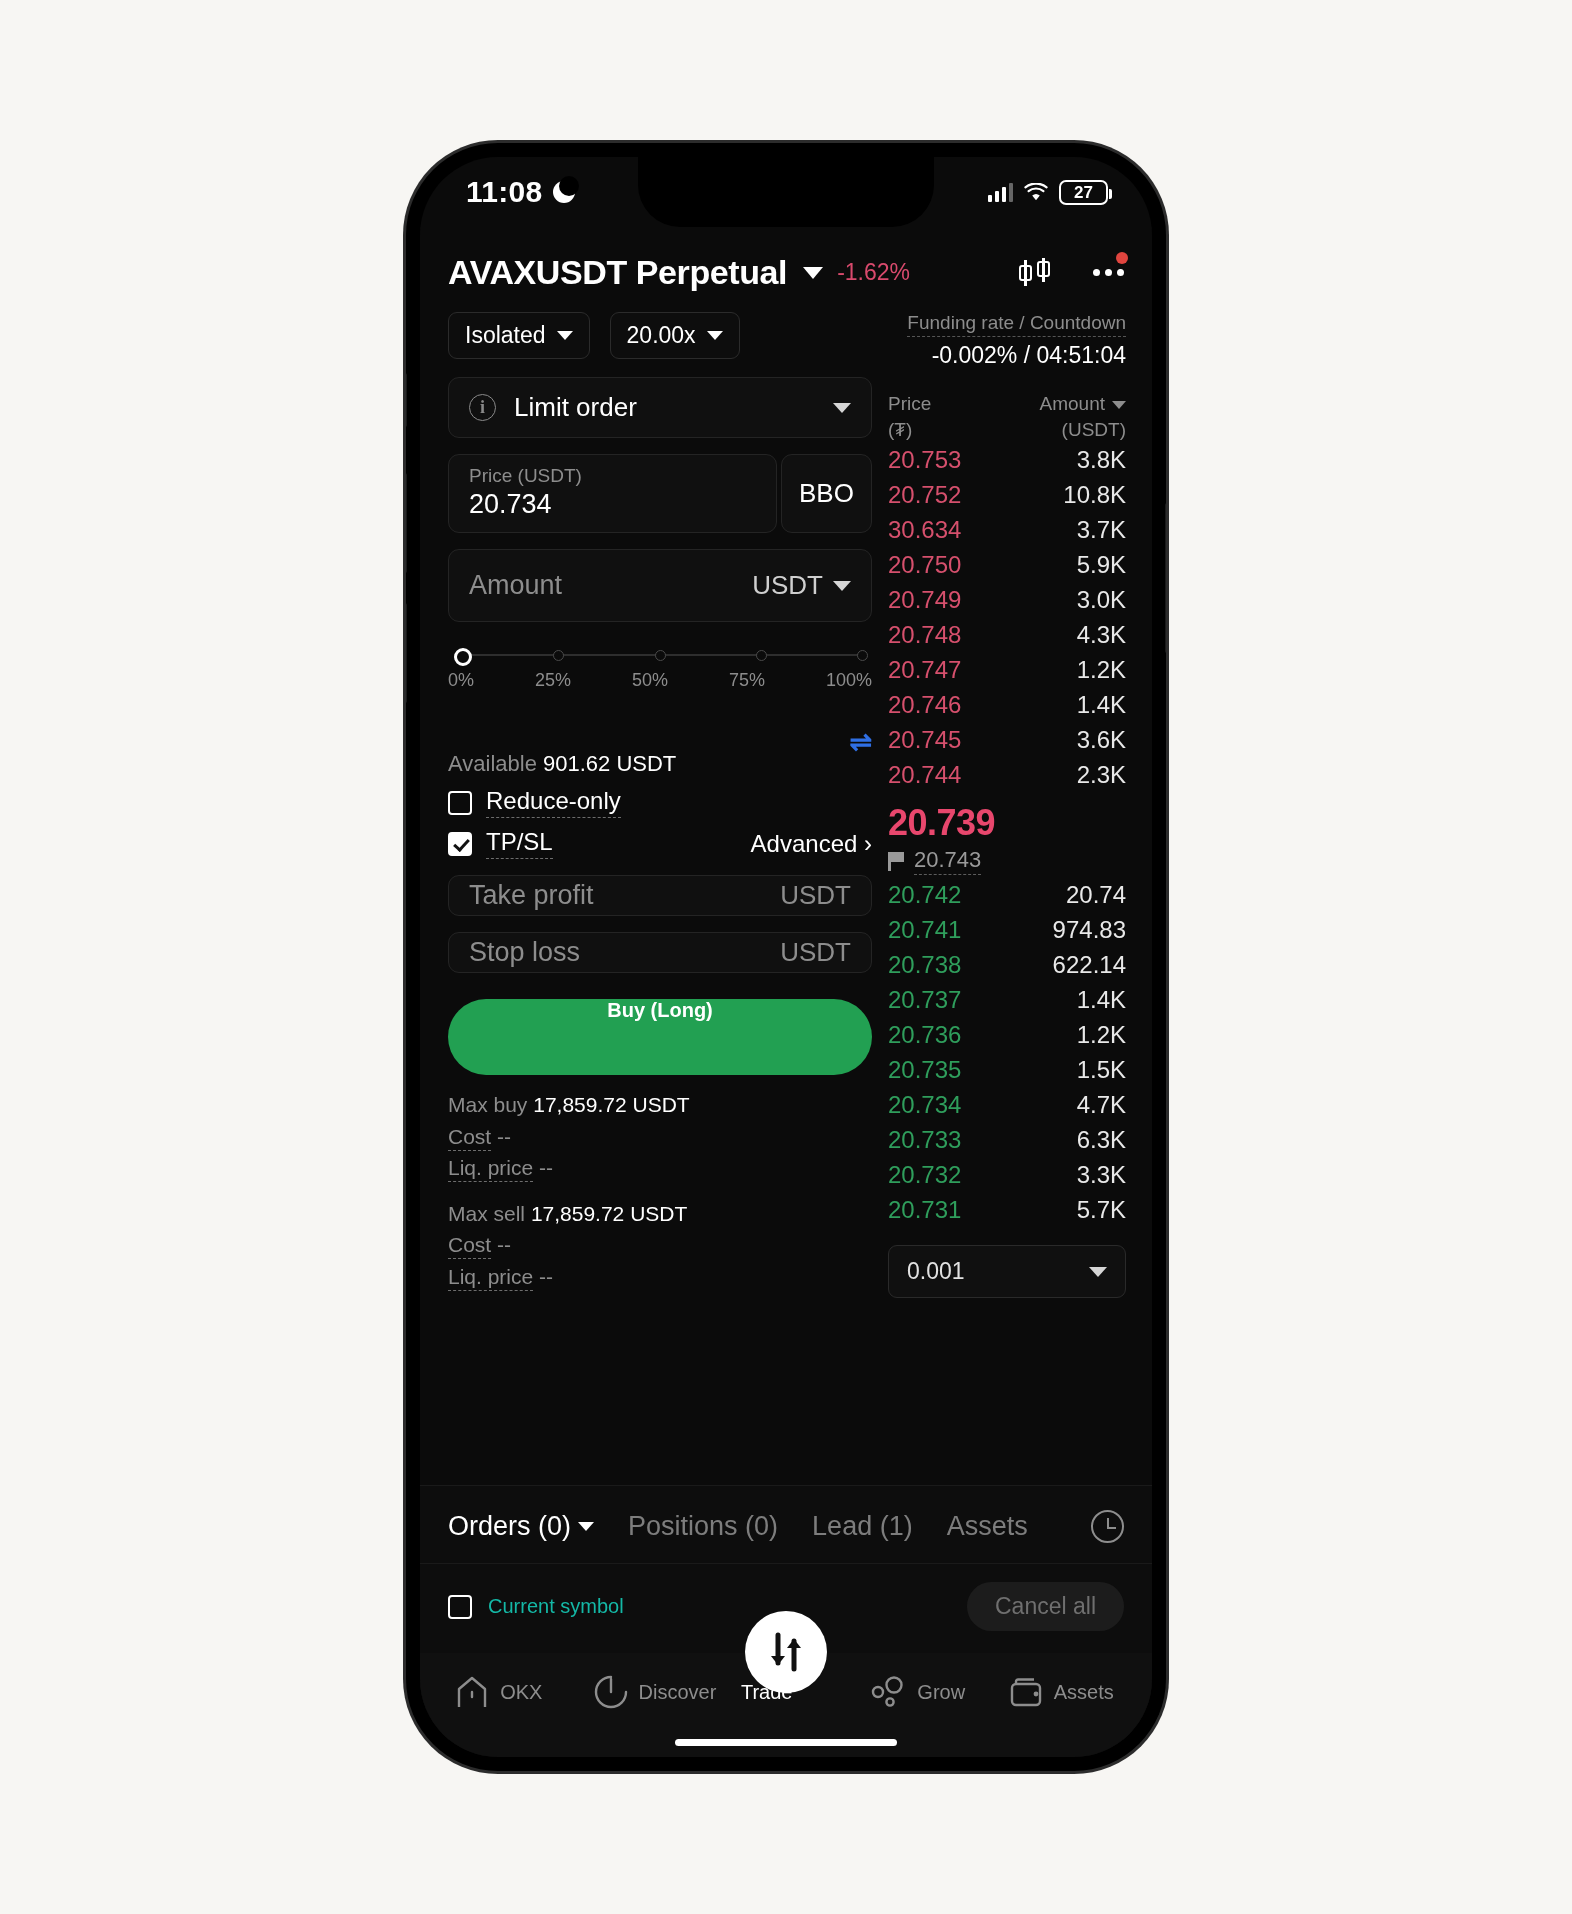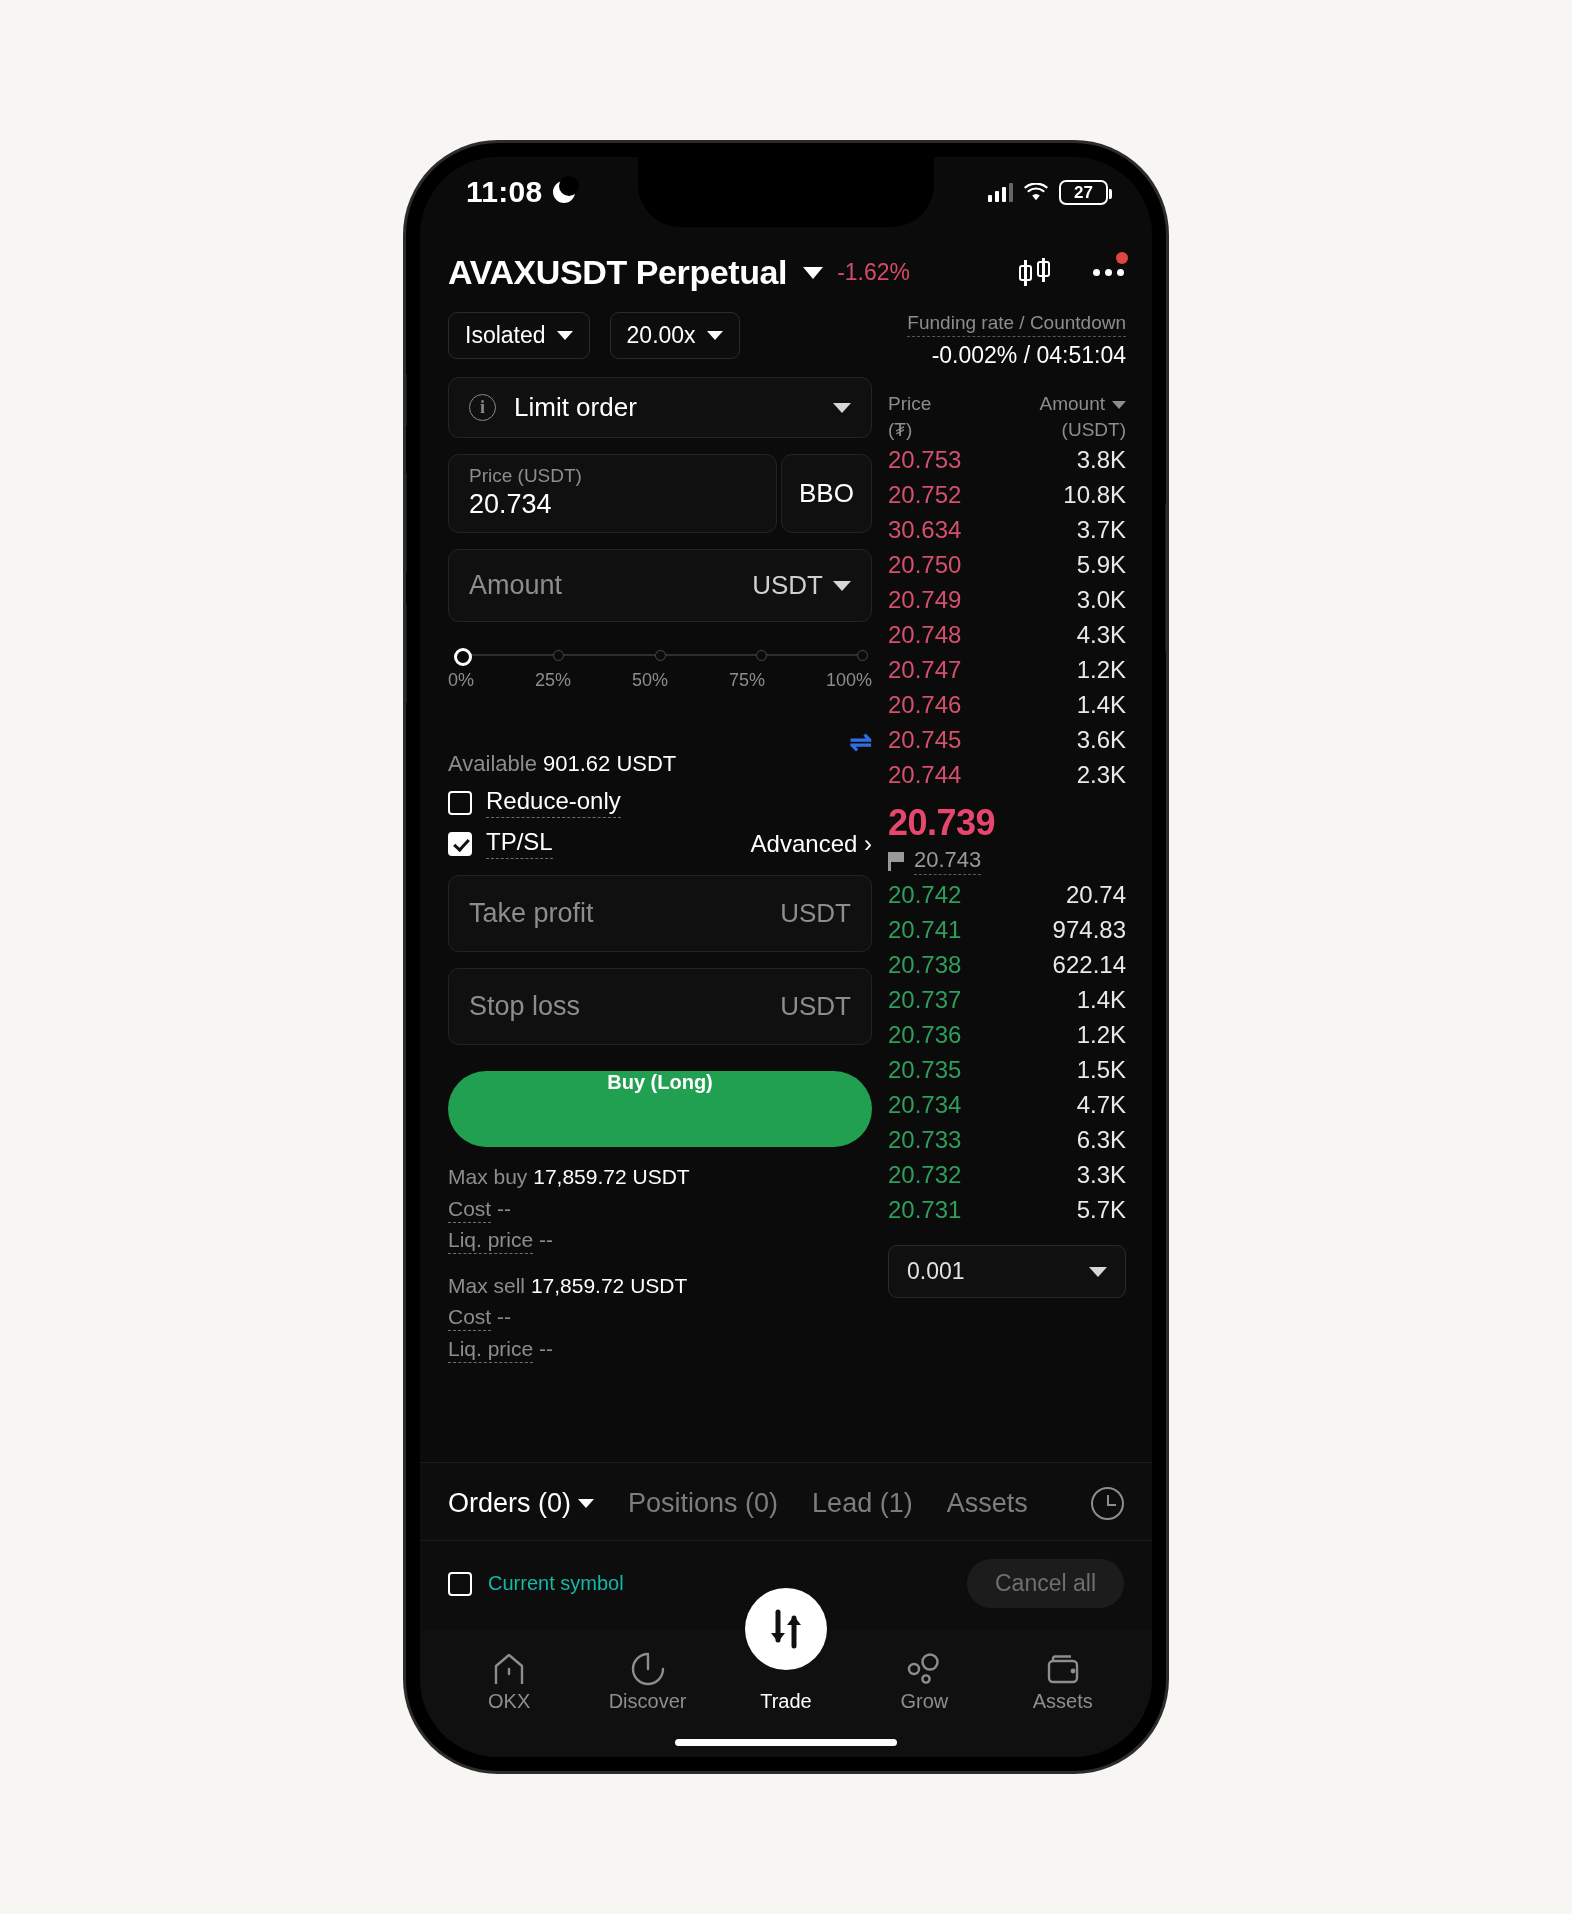--- a/index.html
+++ b/index.html
@@ -174,21 +174,21 @@
     content:""; position:absolute; left:7px; top:2px; width:6px; height:12px;
     border:solid #111; border-width:0 3px 3px 0; transform:rotate(42deg);
   }
   .dash-u { border-bottom:1.6px dashed #6d6d6d; padding-bottom:2px; }
   .cbtxt { font-size:24px; color:#fff; }
   .adv { margin-left:auto; font-size:24px; color:#fff; }
 
   .tpsl-field {
     border:1px solid #242424; border-radius:11px; background:#101010;
     display:flex; align-items:center; justify-content:space-between;
-    padding:22px 20px; margin-top:16px;
+    padding:4px 20px; margin-top:16px;
   }
   .tpsl-ph { font-size:27px; color:#8d8d8d; }
   .tpsl-unit { font-size:26px; color:#8d8d8d; }
 
   .bigbtn {
     height:76px; border-radius:38px; display:flex; justify-content:center;
     font-size:20px; color:#fff; font-weight:600; margin-top:26px;
   }
   .buy { background:#22a052; }
   .sell { background:#d24c6e; }
@@ -243,21 +243,21 @@
     margin-left:auto; background:#1c1c1c; border-radius:26px;
     padding:11px 28px; color:#6f6f6f; font-size:23px;
   }
 
   
   .navbar {
     margin-top:auto; background:#101010;
     display:flex; align-items:flex-end; justify-content:space-around;
     padding:18px 20px 14px; position:relative;
   }
-  .nav-it { display:flex; flex-direction:column; align-items:center; width:110px; }
+  .nav-it { display:flex; flex-direction:row; align-items:center; gap:10px; width:110px; }
   .nav-lbl { font-size:20px; color:#8d8d8d; }
   .nav-it.active .nav-lbl { color:#fff; }
   .nav-ic { height:42px; display:flex; align-items:center; justify-content:center; }
   .trade-fab {
     position:absolute; left:50%; transform:translateX(-50%); top:-42px;
     width:82px;height:82px;border-radius:50%;background:#fff;
     display:flex; align-items:center; justify-content:center;
   }
   .home-ind { height:30px; display:flex; align-items:center; justify-content:center; background:#101010; }
   .home-ind i { width:222px;height:7px;border-radius:4px;background:#fff; display:block; }

